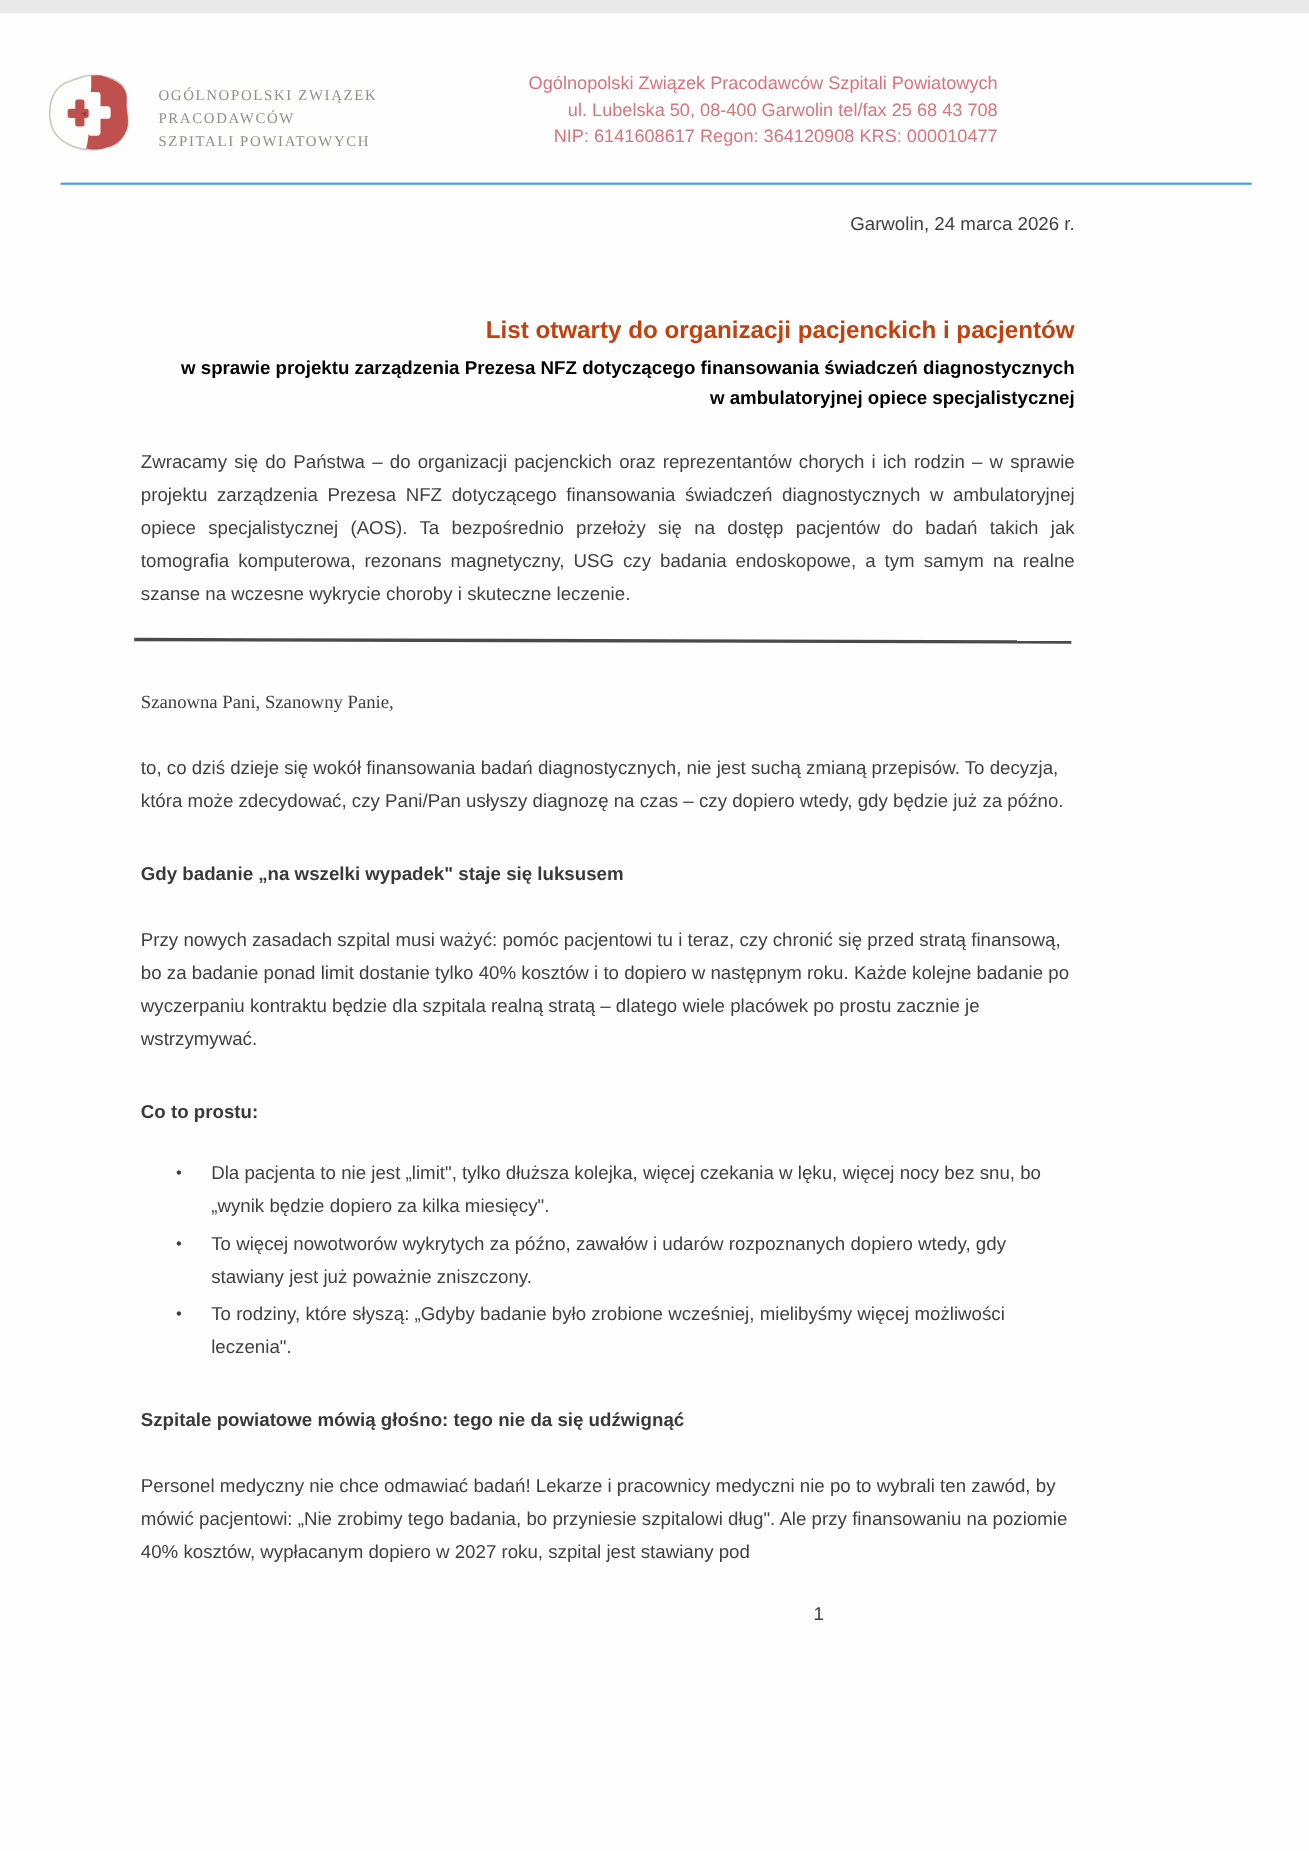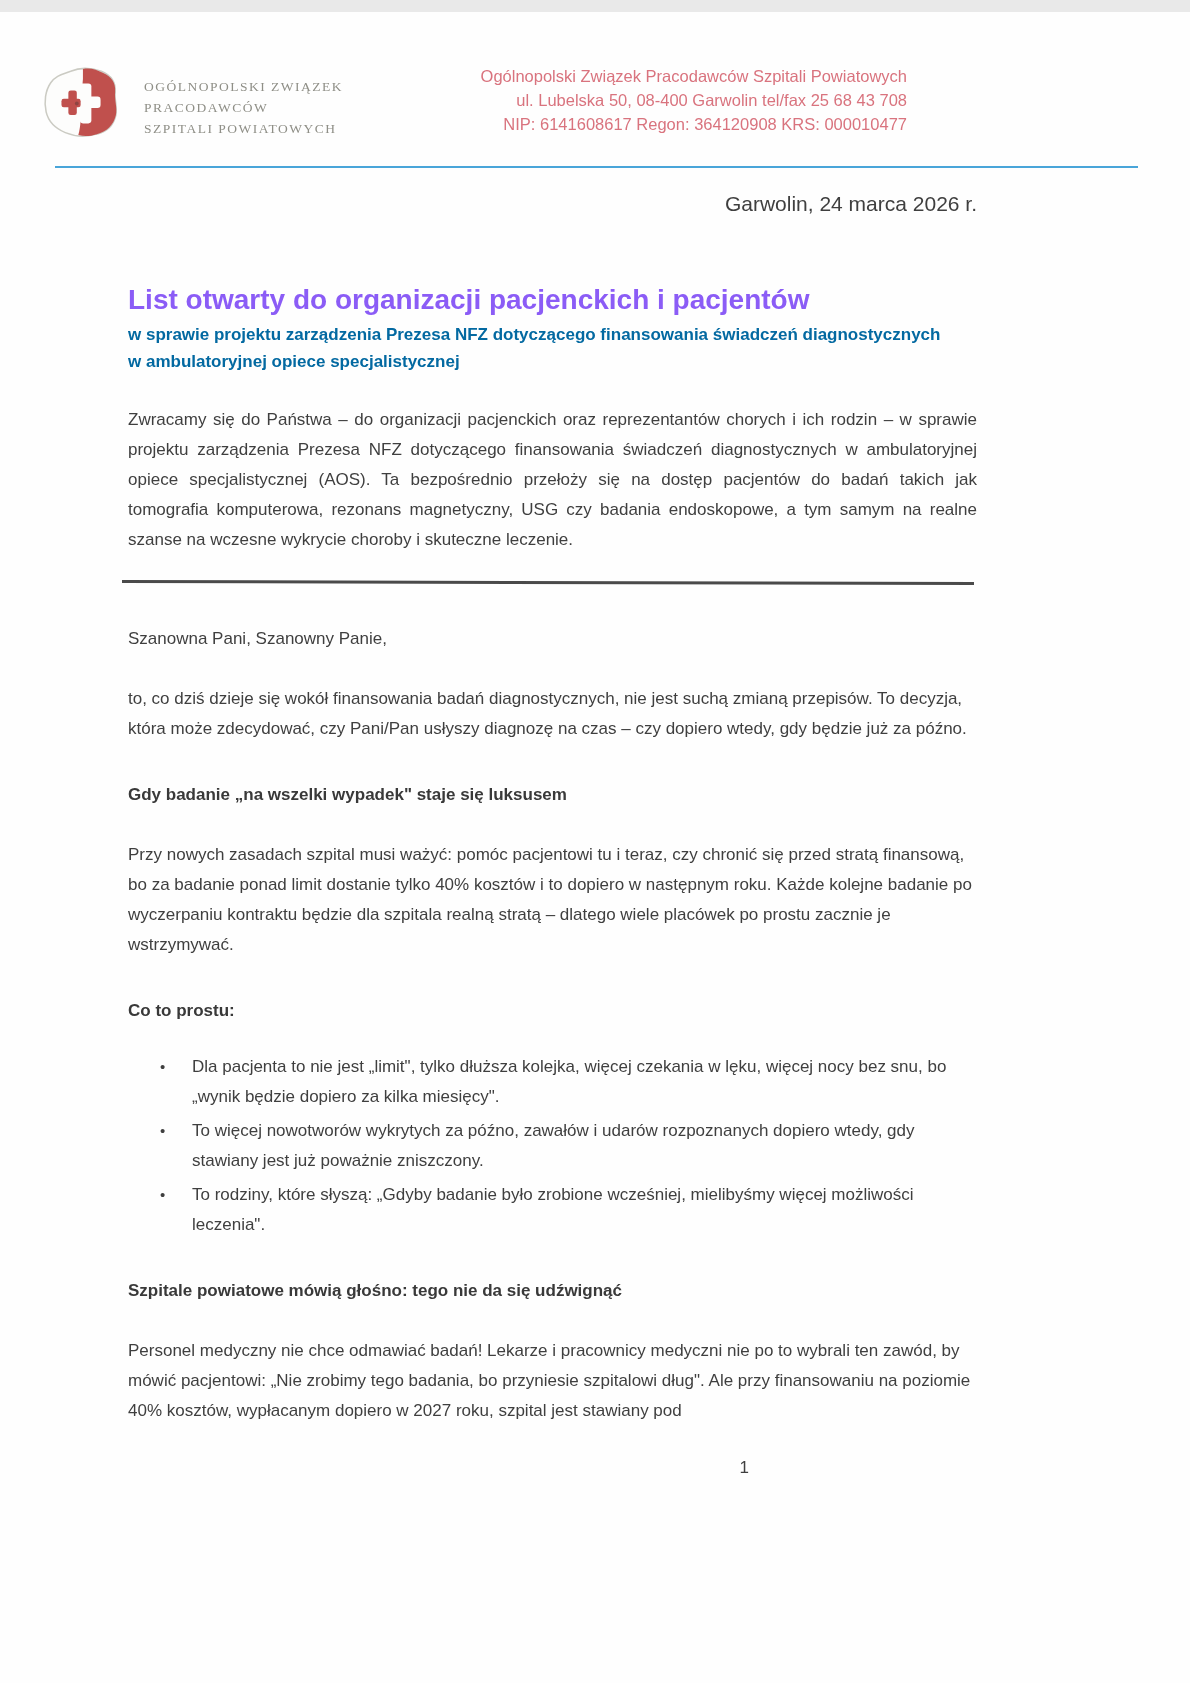--- a/index.html
+++ b/index.html
@@ -23,34 +23,34 @@
   }
   .contact{
     margin-left:auto;margin-right:243px;
     text-align:right;
     color:#d9737e;
     font-size:16.5px;line-height:24px;
     padding-top:2px;white-space:nowrap;
   }
   .blue-rule{height:2px;background:#49a5d9;margin:18px 52px 0 55px;border:0;}
   
-  .dateline{margin:24px 213px 0 0;text-align:right;font-size:21px;line-height:24px;}
+  .dateline{margin:24px 213px 0 0;text-align:right;font-size:17px;line-height:24px;}
   .content{margin:0 213px 0 128px;font-size:17px;line-height:30px;}
   .title{
-    margin:70px 0 0;text-align:left;
-    font-size:28px;line-height:28px;font-weight:bold;color:#8b5cf6;
+    margin:70px 0 0;text-align:right;
+    font-size:22px;line-height:28px;font-weight:bold;color:#c2410c;
   }
-  .subtitle{margin:7px 0 0;text-align:left;font-size:17px;line-height:27px;font-weight:bold;color:#0369a1;}
+  .subtitle{margin:7px 0 0;text-align:right;font-size:17px;line-height:27px;font-weight:bold;color:#000000;}
   .intro{margin:30px 0 0;text-align:justify;}
   .section-divider{
     height:3px;background:#4a4a4a;border:0;
     margin:26px 0 0 -6px;width:852px;
     transform:rotate(0.15deg);
   }
-  .salutation{margin:40px 0 0;}
+  .salutation{margin:40px 0 0;font-family:Liberation Serif, serif;}
   .para{margin:30px 0 0;}
   .section-heading{margin:36px 0 0;font-size:17px;line-height:30px;font-weight:bold;color:#393939;}
   .bullets{margin:26px 0 0;padding:0 0 0 64px;list-style:none;}
   .bullets li{position:relative;margin:0 0 4px;}
   .bullets li .dot{
     position:absolute;left:-32px;top:0;
     font-size:15px;line-height:30px;color:#3f3f3f;
   }
   .page-number{margin:30px 228px 0 0;text-align:right;font-size:17px;line-height:24px;}
   

